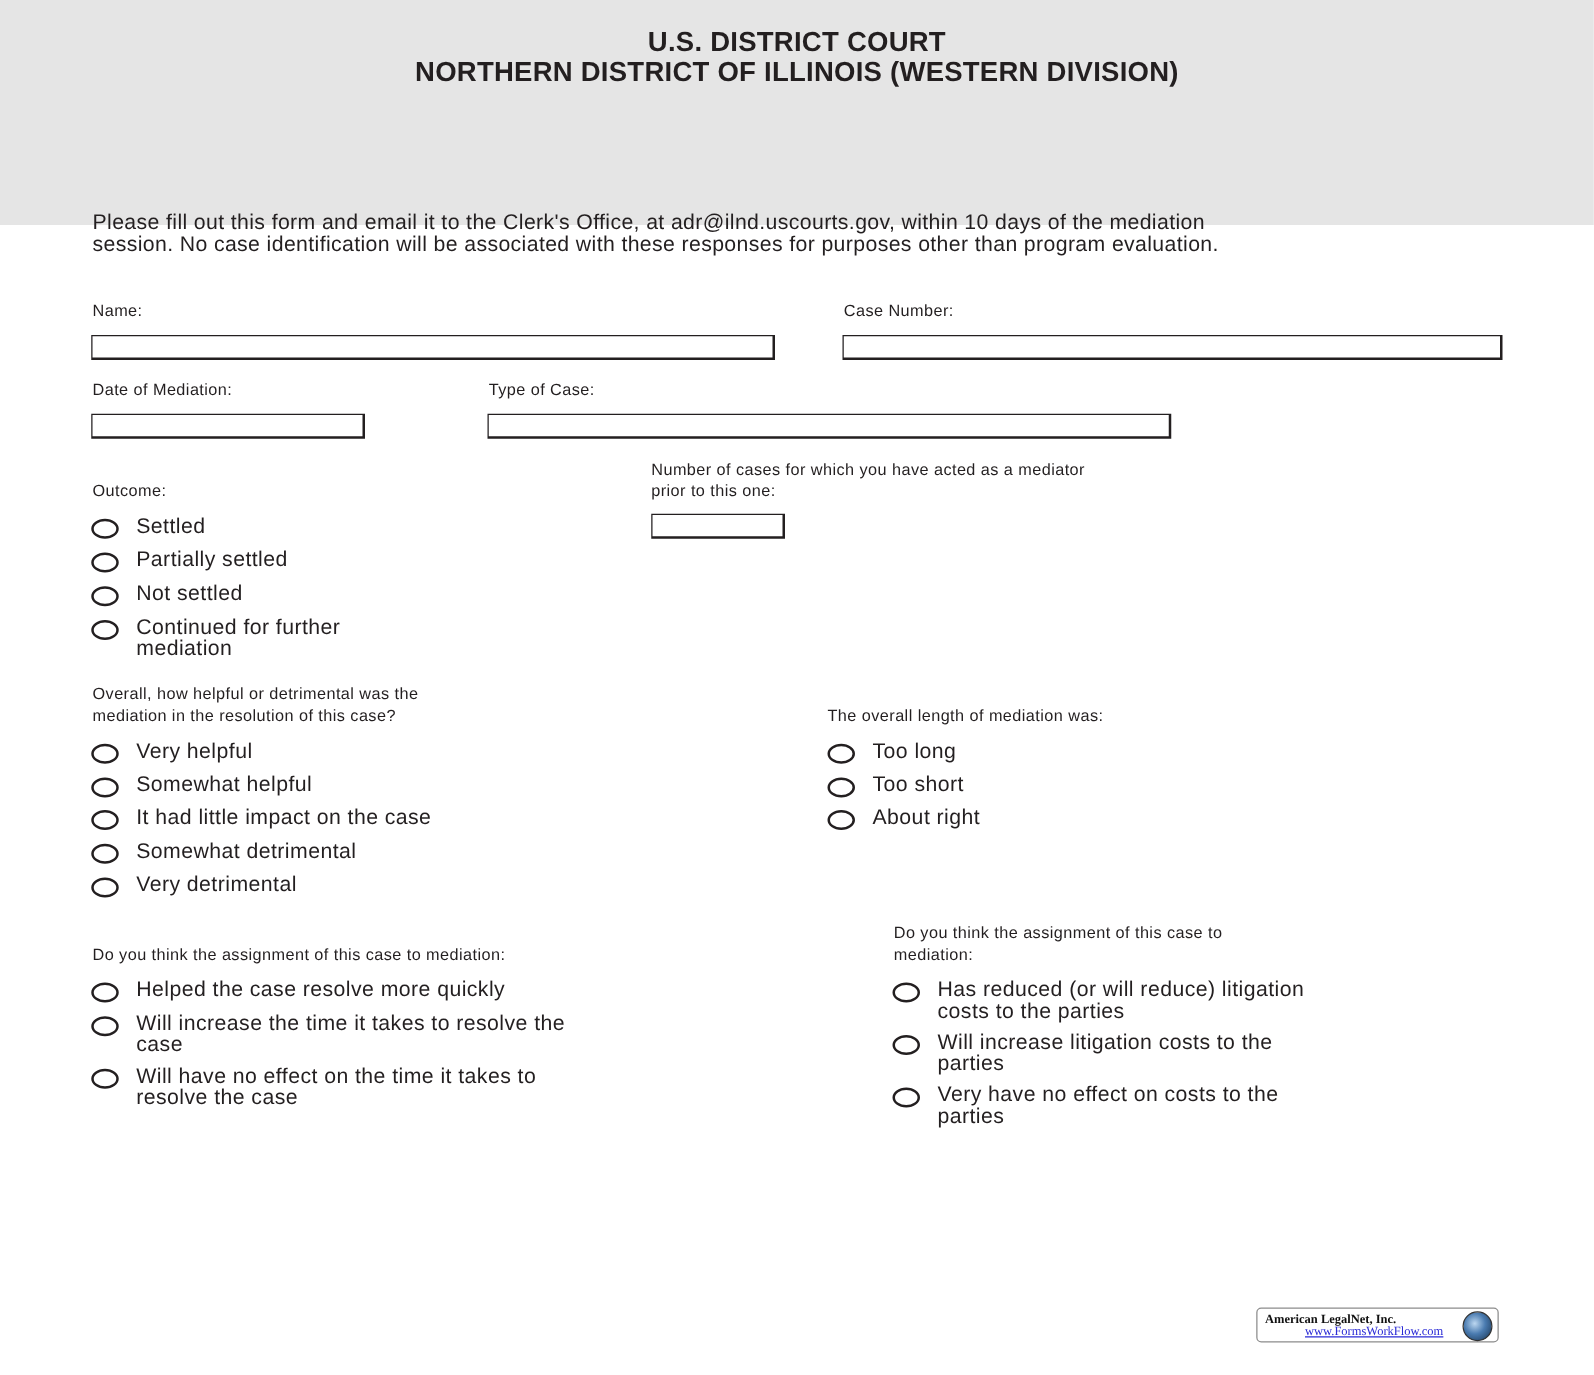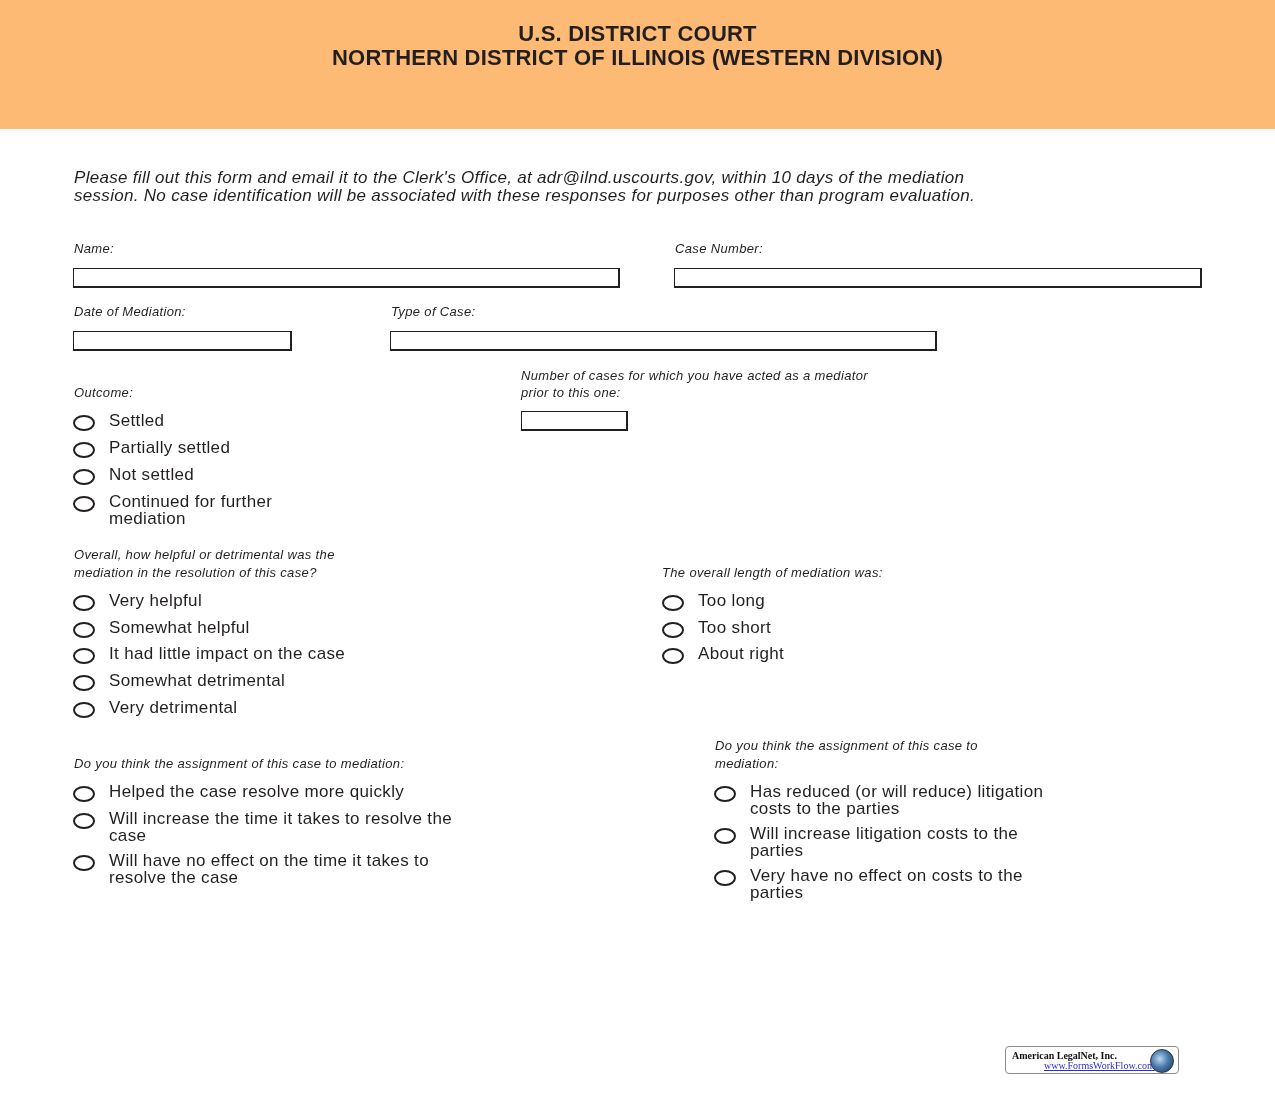--- a/index.html
+++ b/index.html
@@ -2,28 +2,28 @@
 <html><head>
   <meta charset="utf-8">
   <style>
     html, body { margin: 0; padding: 0; }
     body {
       width: 1275px; height: 1100px; position: relative; overflow: hidden;
       background: #ffffff; color: #231f20;
       font-family: "Liberation Sans", "DejaVu Sans", sans-serif;
     }
     .header {
-      position: absolute; left: 0; top: 0; width: 1275px; height: 129px;
-      background: #fdba74;
+      position: absolute; left: 0; top: 0; width: 1275px; height: 180px;
+      background: #e5e5e5;
     }
     .header .line {
       position: absolute; left: 0; width: 1275px; text-align: center;
       font-weight: bold; font-size: 22px; letter-spacing: 0.2px;
     }
-    .abs { position: absolute; font-style: italic; }
+    .abs { position: absolute; }
     .text { font-size: 13px; line-height: 18px; letter-spacing: 0.35px; white-space: nowrap; }
     .intro { font-size: 17px; line-height: 18px; letter-spacing: 0.3px; white-space: nowrap; }
     .field {
       position: absolute; box-sizing: border-box;
       border: 1.5px solid #231f20; border-right-width: 2px; border-bottom-width: 2px;
       background: #fff; height: 20px;
     }
     .field input {
       width: 100%; height: 100%; border: none; outline: none; background: transparent;
       box-sizing: border-box; padding: 0 4px; font-size: 14px;
@@ -33,21 +33,21 @@
     .radio {
       position: absolute; left: 0; top: 0; width: 22px; height: 16px;
       box-sizing: border-box; border: 2px solid #231f20; border-radius: 50%;
       background: #fff; cursor: pointer;
     }
     .radio-label {
       position: absolute; left: 36px; top: -3px;
       font-size: 17px; line-height: 17px; letter-spacing: 0.35px; white-space: nowrap;
     }
     .footer-logo {
-      position: absolute; left: 1005px; top: 1046px; width: 174px; height: 28px;
+      position: absolute; left: 1005px; top: 1046px; width: 194px; height: 28px;
       box-sizing: border-box; border: 1px solid #8c8c8c; border-radius: 4px; background: #fff;
     }
     .footer-logo .company {
       position: absolute; left: 6px; top: 3px; font-family: "Liberation Serif", serif;
       font-weight: bold; font-size: 10px; color: #111;
     }
     .footer-logo .url {
       position: absolute; left: 6px; top: 13px; font-family: "Liberation Serif", serif;
       font-size: 10px; color: #2b2bd6; text-decoration: underline; margin-left: 32px;
     }

